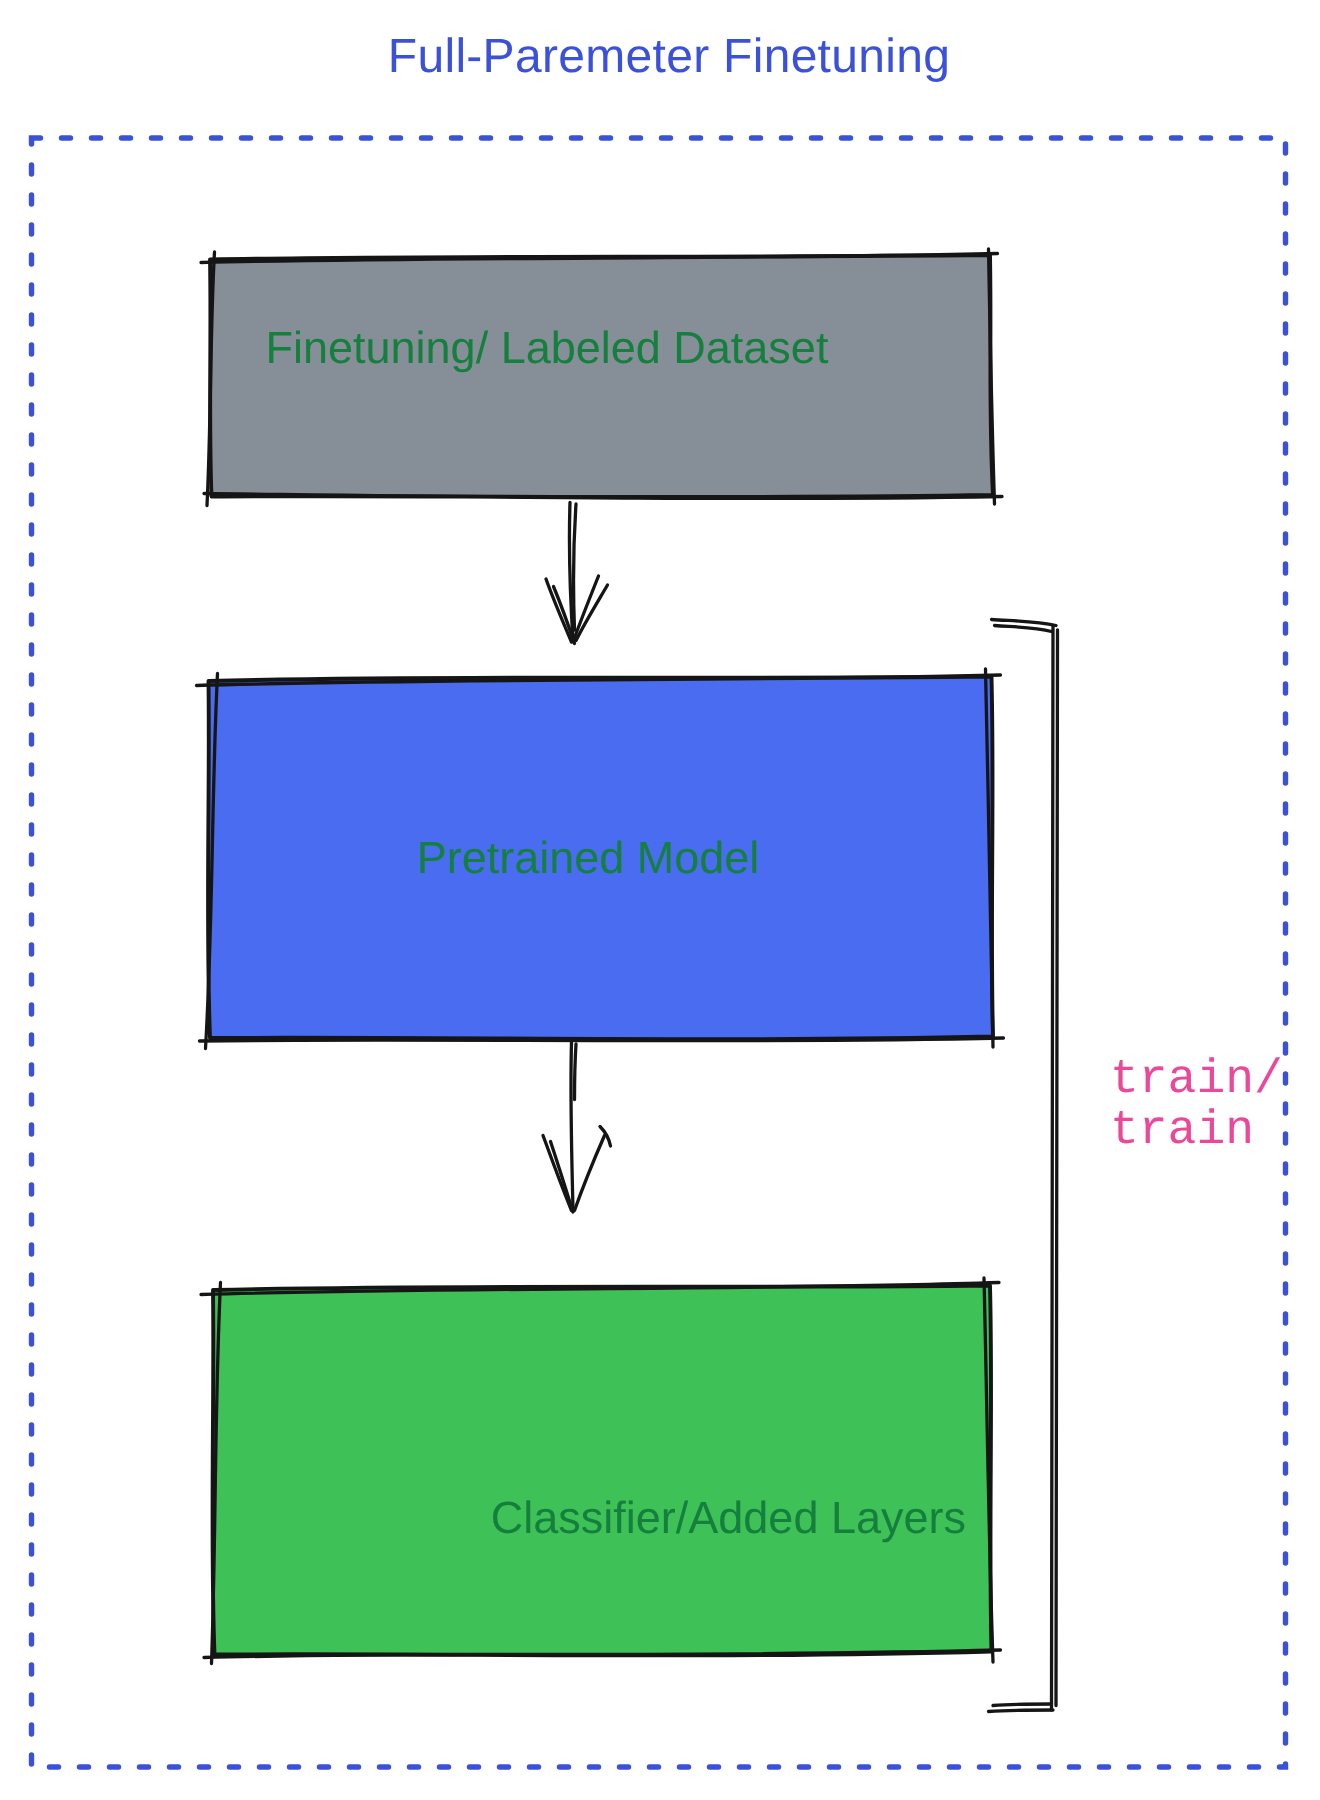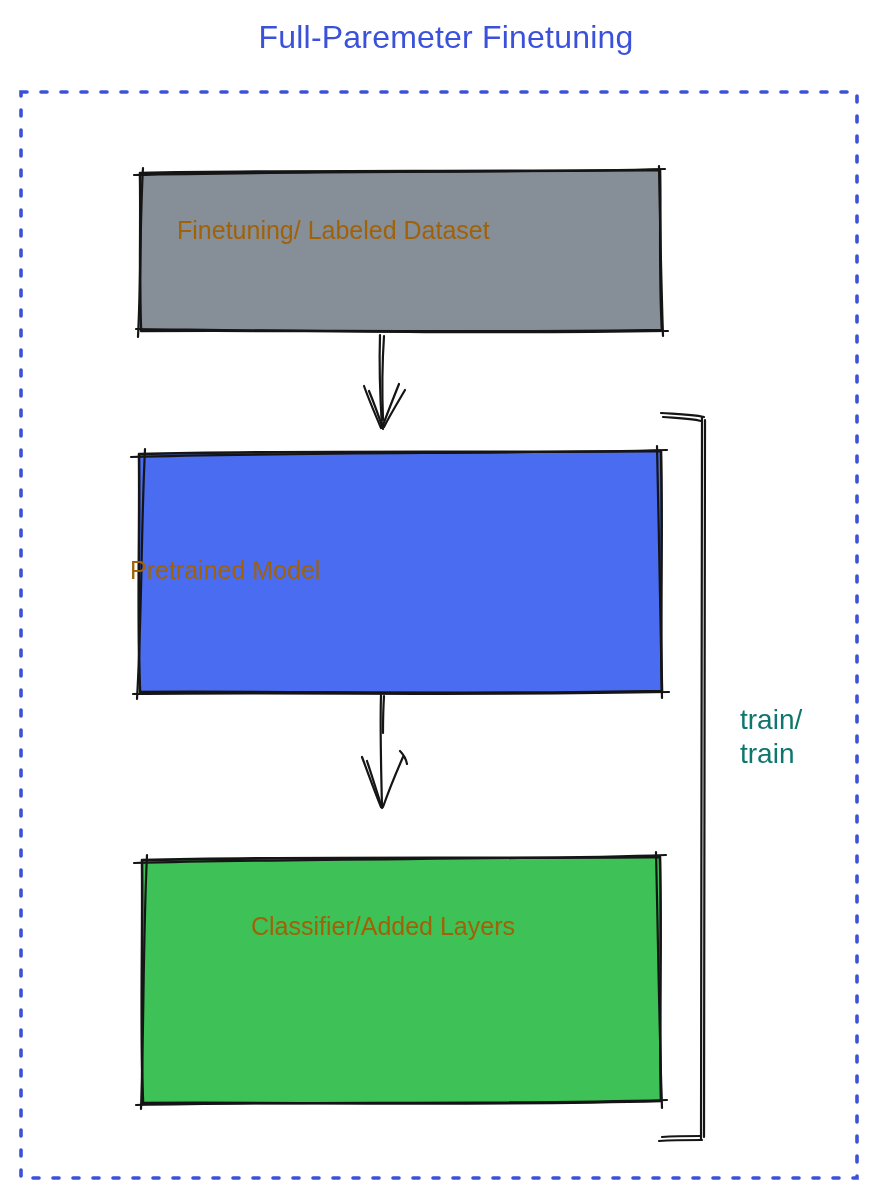--- a/index.html
+++ b/index.html
@@ -30,46 +30,48 @@
     left: 0;
     top: 19px;
     width: 892px;            
     text-align: center;
     font-size: 32px;
     letter-spacing: 0.2px;
     color: #3b51d9;          
   }
   .box-label {
     position: absolute;
-    font-size: 25px;
-    color: #a16207;
+    font-size: 30px;
+    color: #15803d;
     white-space: nowrap;
   }
   .label-dataset {
     left: 177px;
     top: 216px;
   }
   .label-pretrained {
     left: 130px;
     top: 556px;
     width: 524px;
+    text-align: center;
   }
   .label-classifier {
     left: 122px;
-    top: 912px;
+    top: 996px;
     width: 522px;
-    text-align: center;
+    text-align: right;
   }
   .bracket-label {
     position: absolute;
     left: 740px;
     top: 703px;
-    font-size: 28px;
+    font-size: 32px;
     line-height: 34px;
-    color: #0f766e;
+    color: #ec4899;
+    font-family: Liberation Mono, monospace;
   }
   .bracket-label span { display: block; }
   .sketch {
     fill: none;
     stroke: #151515;
     stroke-width: 2.2;
     stroke-linecap: round;
   }
   .sketch-main {
     stroke: #151515;

